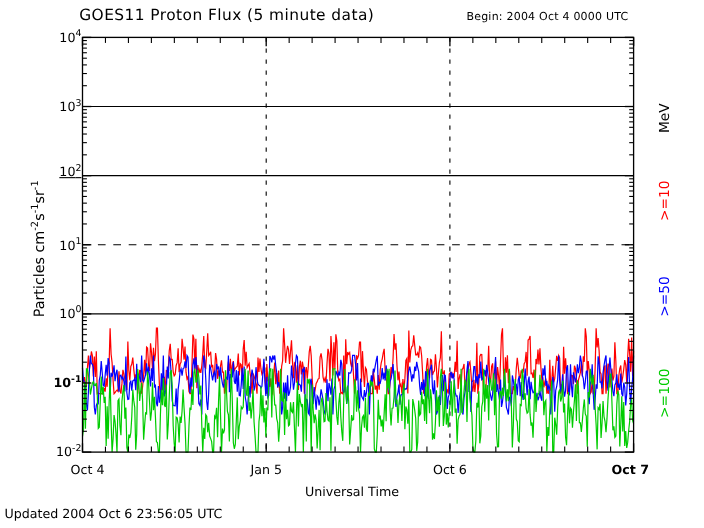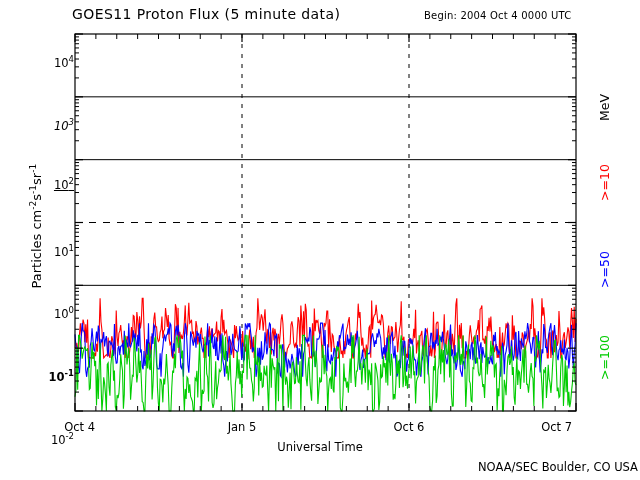--- a/index.html
+++ b/index.html
@@ -48,21 +48,20 @@
     transform-origin: center center;
     white-space: nowrap;
   }
   .ylabel sup { font-size: 9px; vertical-align: super; }
 
   .ytick {
     right: 566px;
     font-size: 11.5px;
     white-space: nowrap;
     text-align: left;
-    margin-top: 28px;
   }
   .ytick sup { font-size: 8.5px; vertical-align: super; }
 
   .xtick {
     font-size: 11.5px;
     white-space: nowrap;
     top: 420px;
   }
   .xaxis-label {
     left: 0;
@@ -105,32 +104,32 @@
 
   <div class="abs title">GOES11 Proton Flux (5 minute data)</div>
   <div class="abs begin">Begin: 2004 Oct 4 0000 UTC</div>
 
   <div class="abs ylabel">
     <span>Particles cm</span><sup>-2</sup><span>s</span><sup>-1</sup><span>sr</span><sup>-1</sup>
   </div>
 
   <div id="yticks">
       <div class="abs ytick" style="top: 26px;"><span>10</span><sup>4</sup></div>
-      <div class="abs ytick" style="top: 88.8333px; font-style: italic;"><span>10</span><sup>3</sup></div>
+      <div class="abs ytick" style="top: 88.8333px;"><span>10</span><sup>3</sup></div>
       <div class="abs ytick" style="top: 148px; text-decoration: underline;"><span>10</span><sup>2</sup></div>
       <div class="abs ytick" style="top: 214.5px;"><span>10</span><sup>1</sup></div>
       <div class="abs ytick" style="top: 277.333px;"><span>10</span><sup>0</sup></div>
       <div class="abs ytick" style="top: 340.167px; font-weight: bold;"><span>10</span><sup>-1</sup></div>
       <div class="abs ytick" style="top: 403px;"><span>10</span><sup>-2</sup></div>
     </div>
   <div id="xticks">
       <div class="abs xtick" style="left: 55px; width: 40px; text-align: right;">Oct 4</div>
       <div class="abs xtick" style="left: 222px; width: 40px; text-align: center;">Jan 5</div>
       <div class="abs xtick" style="left: 389px; width: 40px; text-align: center;">Oct 6</div>
-      <div class="abs xtick" style="left: 532px; width: 40px; text-align: right;">Oct 7</div>
+      <div class="abs xtick" style="left: 556px; width: 40px; text-align: left; font-weight: bold;">Oct 7</div>
     </div>
 
   <div class="abs xaxis-label">Universal Time</div>
 
   <div id="rlegend">
       <div class="abs rlegend rl-mev" style="left: 574px; top: 100px; width: 60px; transform: rotate(-90deg);">MeV</div>
       <div class="abs rlegend rl-10" style="left: 574px; top: 175px; width: 60px; transform: rotate(-90deg);">&gt;=10</div>
       <div class="abs rlegend rl-50" style="left: 574px; top: 262px; width: 60px; transform: rotate(-90deg);">&gt;=50</div>
       <div class="abs rlegend rl-100" style="left: 574px; top: 350px; width: 60px; transform: rotate(-90deg);">&gt;=100</div>
     </div>
@@ -301,15 +300,15 @@
       <line x1="513.375" y1="406" x2="513.375" y2="411" stroke="#000" stroke-width="1"></line>
       <line x1="513.375" y1="34" x2="513.375" y2="39" stroke="#000" stroke-width="1"></line>
       <line x1="534.25" y1="406" x2="534.25" y2="411" stroke="#000" stroke-width="1"></line>
       <line x1="534.25" y1="34" x2="534.25" y2="39" stroke="#000" stroke-width="1"></line>
       <line x1="555.125" y1="406" x2="555.125" y2="411" stroke="#000" stroke-width="1"></line>
       <line x1="555.125" y1="34" x2="555.125" y2="39" stroke="#000" stroke-width="1"></line>
       <line x1="576" y1="403" x2="576" y2="411" stroke="#000" stroke-width="1.2"></line>
       <line x1="576" y1="34" x2="576" y2="42" stroke="#000" stroke-width="1.2"></line>
     </svg>
 
-  <div class="abs footer-right">NOAA/SEC Boulder, CO USA</div>
+  <div class="abs footer-left">Updated 2004 Oct  6 23:56:05 UTC</div>
 
 </div>
 
 </body></html>

